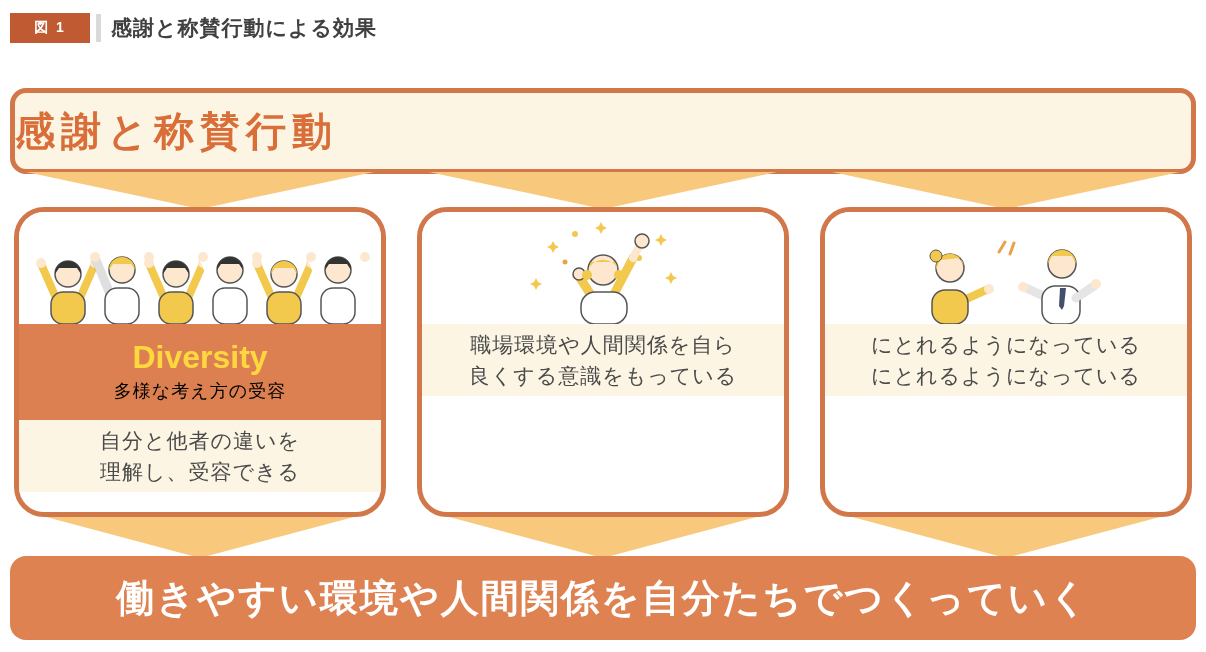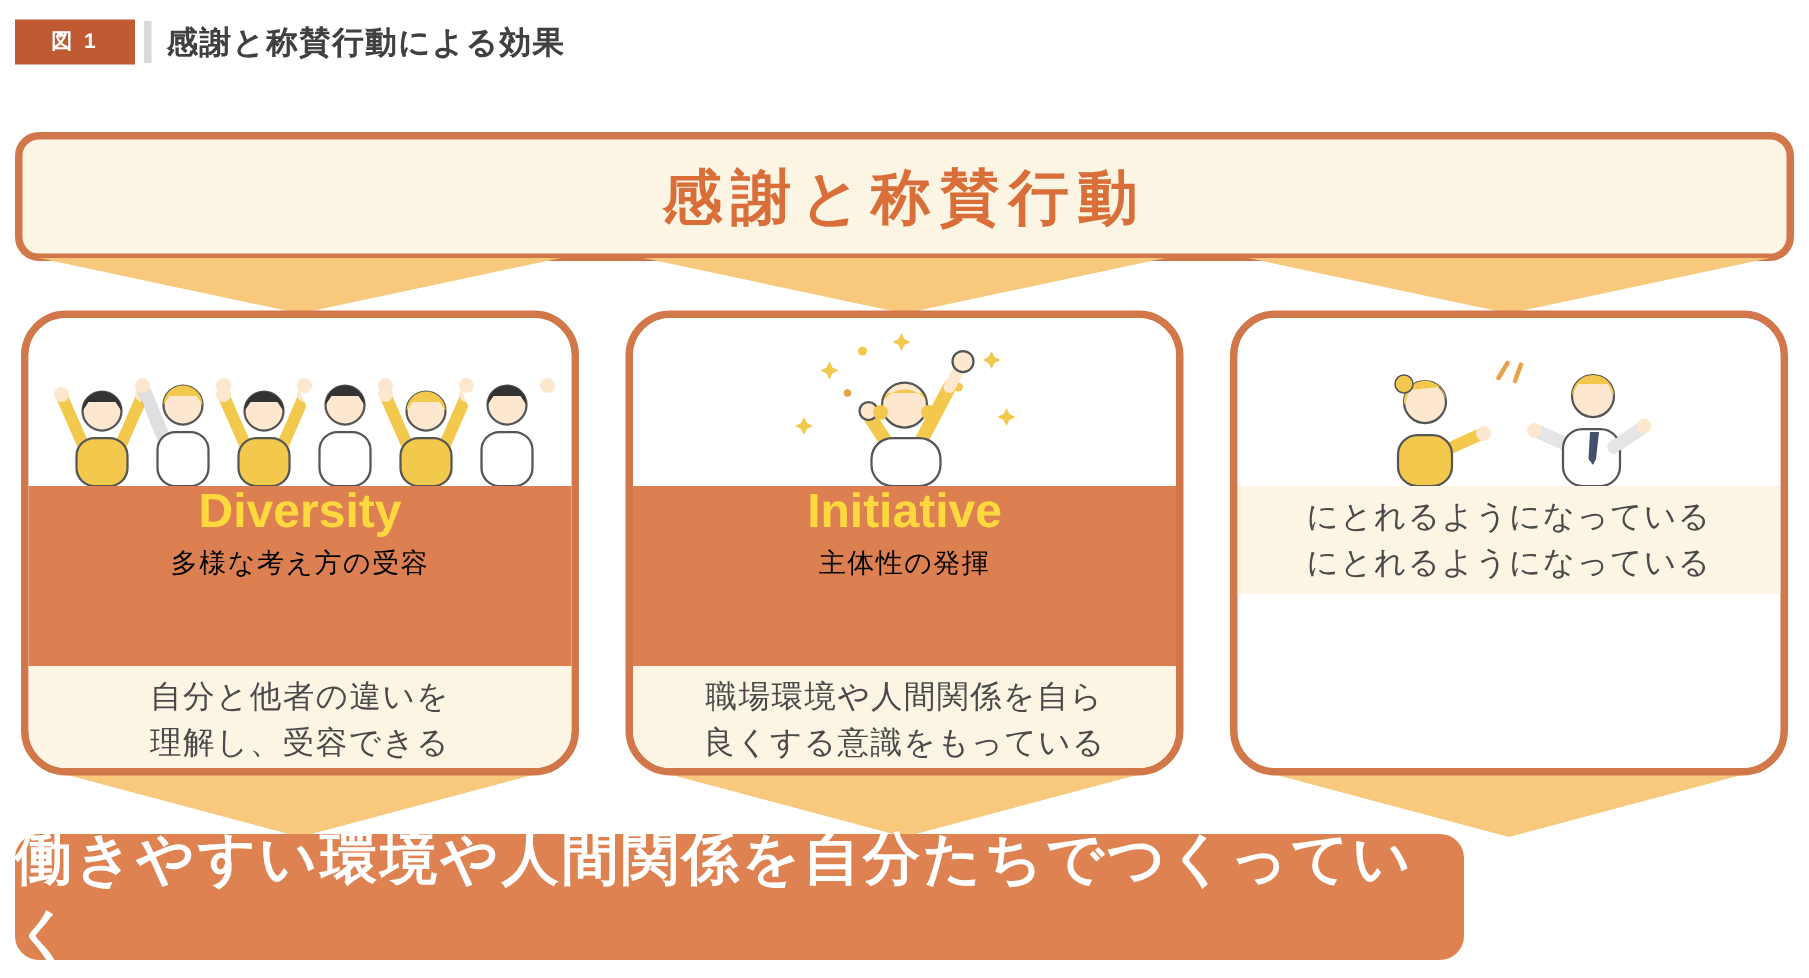--- a/index.html
+++ b/index.html
@@ -9,49 +9,49 @@
   
   .header { position: absolute; top: 12px; left: 10px; display: flex; align-items: center; height: 32px; }
   .fig-badge { display: flex; align-items: center; justify-content: center; width: 80px; height: 30px;
                background: #c05a33; color: #ffffff; font-size: 14px; font-weight: bold; letter-spacing: 2px; }
   .header-divider { width: 5px; height: 28px; background: #d9d9d9; margin: 0 10px 0 6px; }
   .fig-title { font-size: 21px; font-weight: bold; color: #404040; letter-spacing: 1px; }
 
   
   .top-banner { position: absolute; left: 10px; top: 88px; width: 1186px; height: 86px;
                 background: #fcf5e4; border: 5px solid #d2774a; border-radius: 16px;
-                display: flex; align-items: center; justify-content: center; }
+                display: flex; align-items: center; }
   .top-banner-text { font-size: 40px; font-weight: bold; color: #d96e38; letter-spacing: 6px; }
 
   
   .arrow-down { position: absolute; background: #f8c87c; clip-path: polygon(0 0, 100% 0, 50% 100%); }
   .arrow-top { top: 172px; width: 348px; height: 37px; }
   .arrow-top.a1 { left: 26px; }
   .arrow-top.a2 { left: 429px; }
   .arrow-top.a3 { left: 832px; }
   .arrow-bottom { top: 514px; width: 330px; height: 44px; }
   .arrow-bottom.a1 { left: 35px; }
   .arrow-bottom.a2 { left: 438px; }
   .arrow-bottom.a3 { left: 841px; }
 
   
   .card { position: absolute; top: 207px; width: 372px; height: 310px;
           border: 5px solid #d2774a; border-radius: 30px; background: #ffffff; overflow: hidden; z-index: 2; }
   .card.c1 { left: 14px; }
   .card.c2 { left: 417px; }
   .card.c3 { left: 820px; }
   .card-illustration { height: 112px; background: #ffffff; display: flex; align-items: flex-end; justify-content: center; }
-  .card-band { height: 120px; background: #dd8051; display: flex; flex-direction: column; align-items: center; }
+  .card-band { height: 96px; background: #dd8051; display: flex; flex-direction: column; align-items: center; justify-content: center; }
   .card-title { font-size: 32px; font-weight: bold; color: #ffd83e; line-height: 1.05; }
   .card-subtitle { font-size: 18px; color: #000000; margin-top: 5px; letter-spacing: 1px; }
   .card-desc { height: 72px; background: #fcf5e4; display: flex; flex-direction: column; align-items: center; justify-content: center; }
   .desc-line { font-size: 21px; color: #4a4a4a; font-weight: 500; line-height: 1.5; letter-spacing: 1px; }
 
   
-  .bottom-banner { position: absolute; left: 10px; top: 556px; width: 966px; height: 84px;
+  .bottom-banner { position: absolute; left: 10px; top: 556px; width: 1186px; height: 84px;
                    background: #df8252; border-radius: 16px;
                    display: flex; align-items: center; justify-content: center; z-index: 2; }
   .bottom-banner-text { font-size: 38px; font-weight: bold; color: #ffffff; letter-spacing: 2px; }
 
   svg { display: block; }
 </style>
 </head>
 <body>
 
 <div class="page">
@@ -155,24 +155,20 @@
         <circle cx="146" cy="62" r="6" fill="#fde8cf" stroke="#555" stroke-width="1.5"></circle>
 
         <rect x="148" y="80" width="46" height="32" rx="14" fill="#ffffff" stroke="#555" stroke-width="1.5"></rect>
 
         <circle cx="170" cy="58" r="15" fill="#fde8cf" stroke="#555" stroke-width="1.5"></circle>
         <path d="M154,60 A17,17 0 0 1 186,58 L182,50 L158,50 Z" fill="#f2c94c"></path>
         <circle cx="154" cy="63" r="5" fill="#f2c94c"></circle>
         <circle cx="186" cy="63" r="5" fill="#f2c94c"></circle>
       </svg>
     </div>
-    <div class="card-band">
-      <div class="card-title">Initiative</div>
-      <div class="card-subtitle">主体性の発揮</div>
-    </div>
     <div class="card-desc">
       <div class="desc-line">職場環境や人間関係を自ら</div>
       <div class="desc-line">良くする意識をもっている</div>
     </div>
   </div>
 
   <div class="card c3">
     <div class="card-illustration">
       <svg width="340" height="112" viewBox="0 0 340 112">
 

